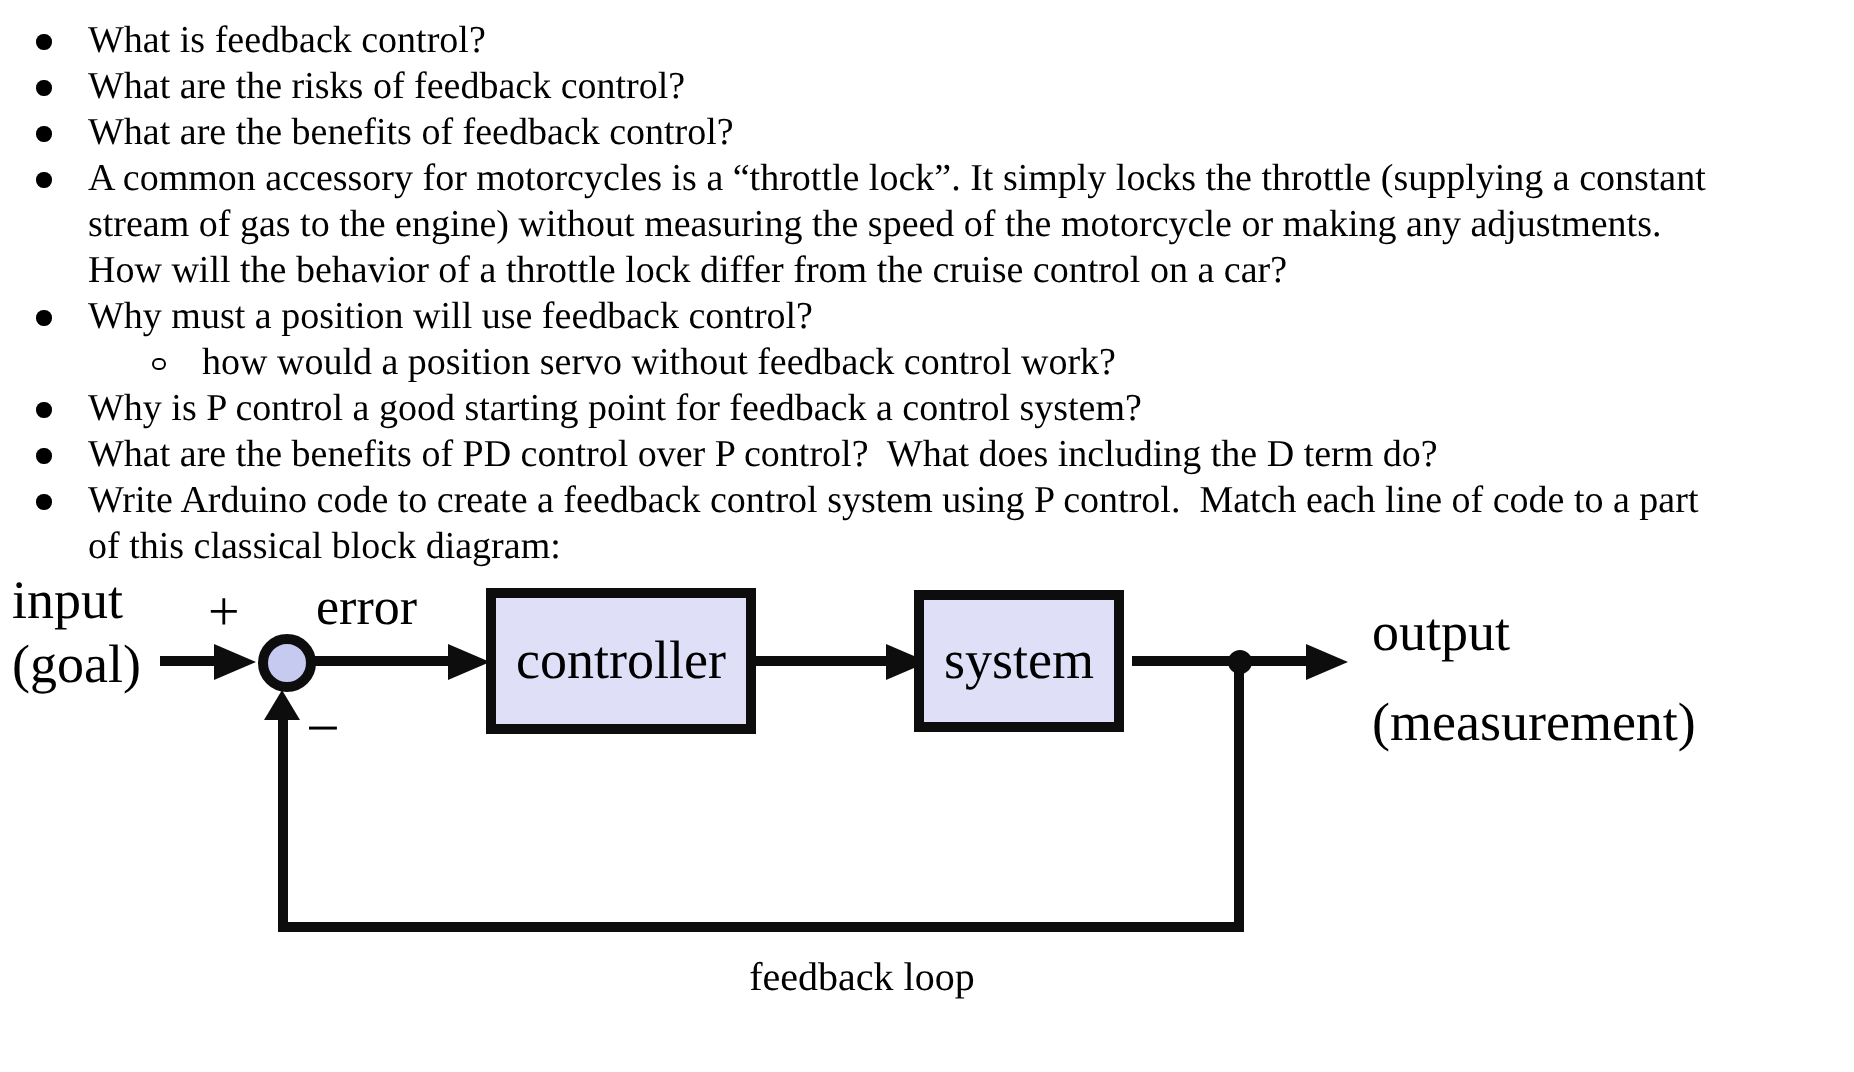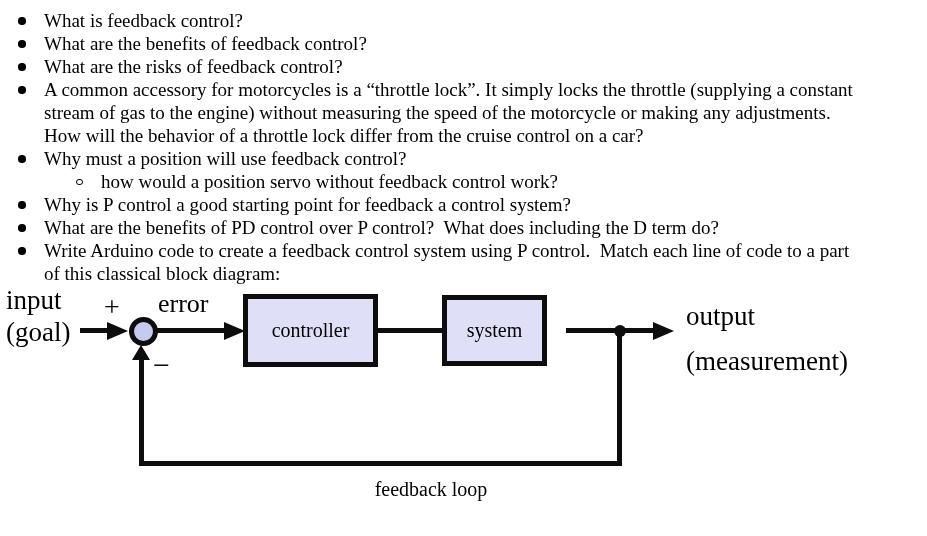--- a/index.html
+++ b/index.html
@@ -90,45 +90,45 @@
     border-radius: 50%;
     background: var(--line);
   }
   .block {
     position: absolute;
     border: 5px solid var(--line);
     background: var(--box-fill);
     display: flex;
     align-items: center;
     justify-content: center;
-    font-size: 20px;
+    font-size: 27px;
   }
   .block.controller { left: 243px; top: 294px; width: 135px; height: 73px; }
-  .block.system     { left: 442px; top: 295px; width: 105px; height: 71px; text-align: center; }
+  .block.system     { left: 457px; top: 295px; width: 105px; height: 71px; text-align: center; }
 
   .sign { position: absolute; font-size: 28px; line-height: 1; }
 </style>
 </head>
 <body>
 
 <div class="page">
 
   <section class="qlist">
     <ul>
       <li>
         <span class="dot"></span>
         <span class="txt">What is feedback control?</span>
       </li>
       <li>
         <span class="dot"></span>
-        <span class="txt">What are the benefits of feedback control?</span>
+        <span class="txt">What are the risks of feedback control?</span>
       </li>
       <li>
         <span class="dot"></span>
-        <span class="txt">What are the risks of feedback control?</span>
+        <span class="txt">What are the benefits of feedback control?</span>
       </li>
       <li>
         <span class="dot"></span>
         <span class="txt">A common accessory for motorcycles is a “throttle lock”. It simply locks the throttle (supplying a constant stream of gas to the engine) without measuring the speed of the motorcycle or making any adjustments. How will the behavior of a throttle lock differ from the cruise control on a car?</span>
       </li>
       <li>
         <span class="dot"></span>
         <span class="txt">Why must a position will use feedback control?</span>
         <ul class="sublist">
           <li>

